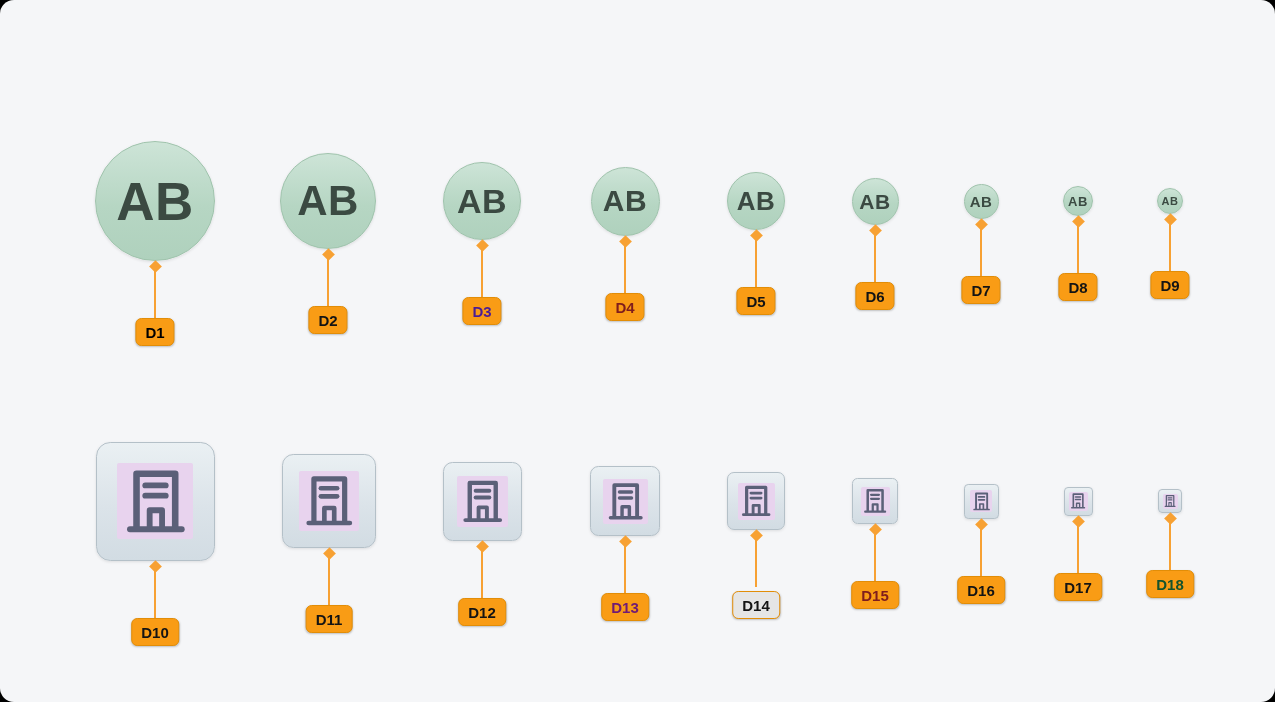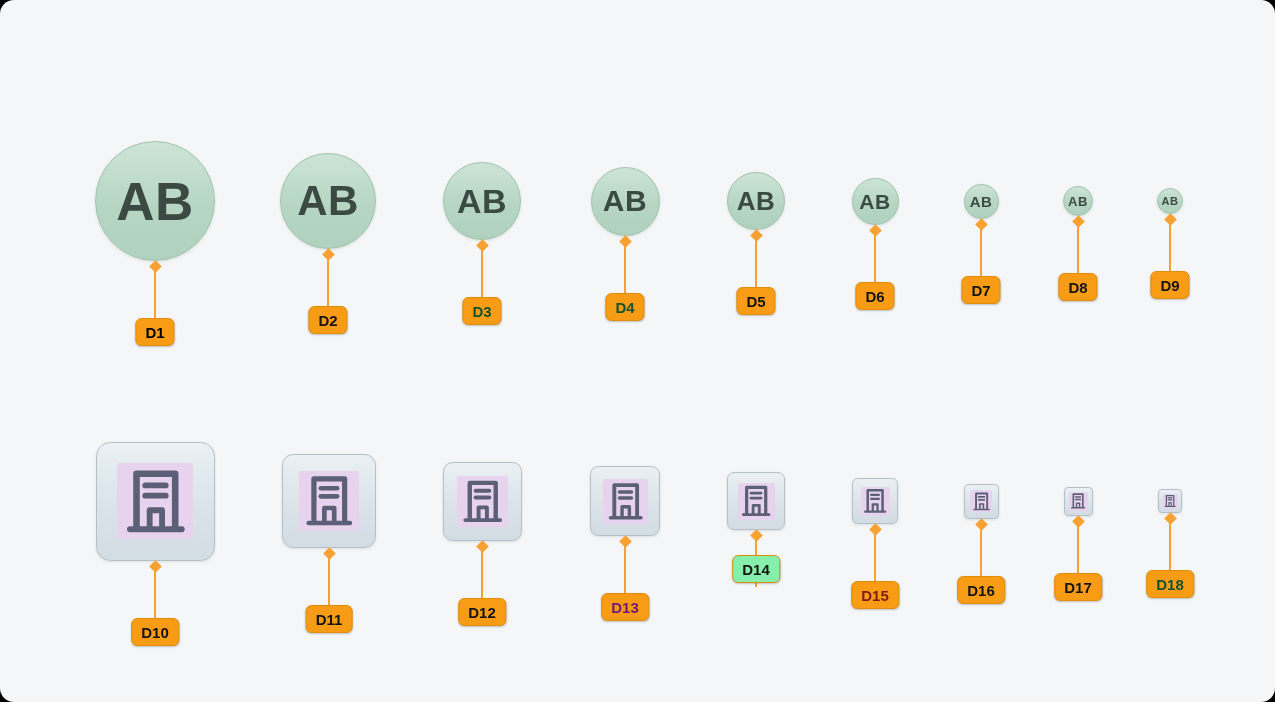--- a/index.html
+++ b/index.html
@@ -84,27 +84,27 @@
       <span class="ab-text" style="font-size: 42px;">AB</span>
     </div>
     <div class="connector-line" style="left: 327px; top: 250px; height: 56px; background: rgb(247, 161, 51);"></div>
     <div class="connector-diamond" style="left: 323.5px; top: 250px; background: rgb(247, 161, 51);"></div>
     <div class="node-label" style="left: 328px; top: 306px; background: rgb(249, 156, 21); border-color: rgb(226, 141, 7); color: rgb(20, 20, 20);">D2</div>
     <div class="node-shape circle" style="left: 443px; top: 162px; width: 78px; height: 78px;">
       <span class="ab-text" style="font-size: 34px;">AB</span>
     </div>
     <div class="connector-line" style="left: 481px; top: 241px; height: 56px; background: rgb(247, 161, 51);"></div>
     <div class="connector-diamond" style="left: 477.5px; top: 241px; background: rgb(247, 161, 51);"></div>
-    <div class="node-label" style="left: 482px; top: 297px; background: rgb(249, 156, 21); border-color: rgb(226, 141, 7); color: #14532d;">D3</div>
+    <div class="node-label" style="left: 482px; top: 297px; background: rgb(249, 156, 21); border-color: rgb(226, 141, 7); color: #4c1d95;">D3</div>
     <div class="node-shape circle" style="left: 590.5px; top: 166.5px; width: 69px; height: 69px;">
       <span class="ab-text" style="font-size: 30px;">AB</span>
     </div>
     <div class="connector-line" style="left: 624px; top: 236.5px; height: 56px; background: rgb(247, 161, 51);"></div>
     <div class="connector-diamond" style="left: 620.5px; top: 236.5px; background: rgb(247, 161, 51);"></div>
-    <div class="node-label" style="left: 625px; top: 292.5px; background: rgb(249, 156, 21); border-color: rgb(226, 141, 7); color: #14532d;">D4</div>
+    <div class="node-label" style="left: 625px; top: 292.5px; background: rgb(249, 156, 21); border-color: rgb(226, 141, 7); color: #7f1d1d;">D4</div>
     <div class="node-shape circle" style="left: 727px; top: 172px; width: 58px; height: 58px;">
       <span class="ab-text" style="font-size: 26px;">AB</span>
     </div>
     <div class="connector-line" style="left: 755px; top: 231px; height: 56px; background: rgb(247, 161, 51);"></div>
     <div class="connector-diamond" style="left: 751.5px; top: 231px; background: rgb(247, 161, 51);"></div>
     <div class="node-label" style="left: 756px; top: 287px; background: rgb(249, 156, 21); border-color: rgb(226, 141, 7); color: rgb(20, 20, 20);">D5</div>
     <div class="node-shape circle" style="left: 851.5px; top: 177.5px; width: 47px; height: 47px;">
       <span class="ab-text" style="font-size: 21px;">AB</span>
     </div>
     <div class="connector-line" style="left: 874px; top: 225.5px; height: 56px; background: rgb(247, 161, 51);"></div>
@@ -190,21 +190,21 @@
     <path d="M24 88 V12 H77 V88" stroke-width="9" stroke-linejoin="round"></path>
     <line x1="15" y1="88" x2="86" y2="88" stroke-width="8" stroke-linecap="round"></line>
     <line x1="36" y1="28" x2="64" y2="28" stroke-width="8" stroke-linecap="round"></line>
     <line x1="36" y1="42" x2="64" y2="42" stroke-width="8" stroke-linecap="round"></line>
     <path d="M42 88 V62 H59 V88" stroke-width="8" stroke-linejoin="round"></path>
   </svg>
       </div>
     </div>
     <div class="connector-line" style="left: 755px; top: 531px; height: 56px; background: rgb(247, 161, 51);"></div>
     <div class="connector-diamond" style="left: 751.5px; top: 531px; background: rgb(247, 161, 51);"></div>
-    <div class="node-label" style="left: 756px; top: 555px; background: #86efac; border-color: rgb(226, 141, 7); color: rgb(20, 20, 20);">D14</div>
+    <div class="node-label" style="left: 756px; top: 591px; background: #e5e5e5; border-color: rgb(226, 141, 7); color: rgb(20, 20, 20);">D14</div>
     <div class="node-shape bsquare" style="left: 852px; top: 478px; width: 46px; height: 46px; border-radius: 5.52px;">
       <div class="inner-purple" style="width: 29px; height: 29px; background: rgb(232, 211, 238);">
         <svg viewBox="0 0 100 100" fill="none" xmlns="http://www.w3.org/2000/svg" width="28" height="28" stroke="#5b6078">
     <path d="M24 88 V12 H77 V88" stroke-width="9" stroke-linejoin="round"></path>
     <line x1="15" y1="88" x2="86" y2="88" stroke-width="8" stroke-linecap="round"></line>
     <line x1="36" y1="28" x2="64" y2="28" stroke-width="8" stroke-linecap="round"></line>
     <line x1="36" y1="42" x2="64" y2="42" stroke-width="8" stroke-linecap="round"></line>
     <path d="M42 88 V62 H59 V88" stroke-width="8" stroke-linejoin="round"></path>
   </svg>
       </div>

